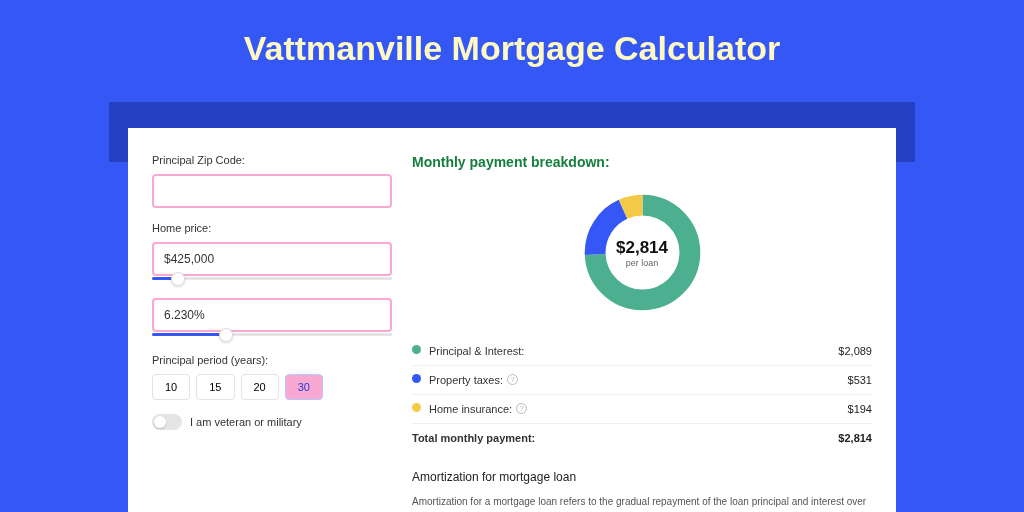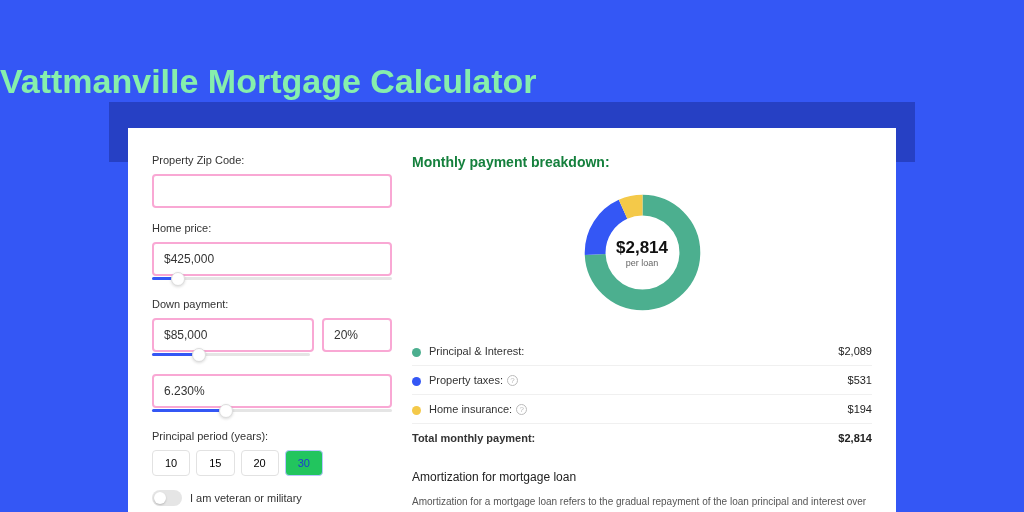--- a/index.html
+++ b/index.html
@@ -5,24 +5,25 @@
   * { box-sizing: border-box; margin: 0; padding: 0; }
   body {
     font-family: -apple-system, BlinkMacSystemFont, "Segoe UI", Arial, sans-serif;
     background: #3457f5;
     width: 1024px;
     height: 512px;
     overflow: hidden;
     position: relative;
   }
   .page-title {
-    color: #86efac;
+    color: #fef9c3;
     font-size: 34px;
     font-weight: 700;
-    padding-top: 62px;
+    text-align: center;
+    padding-top: 29px;
     padding-bottom: 20px;
     position: relative;
     z-index: 2;
   }
   .accent-bar {
     position: absolute;
     top: 102px;
     left: 109px;
     right: 109px;
     height: 60px;
@@ -95,21 +96,21 @@
   .period-row { display: flex; gap: 6px; margin-top:4px; }
   .period-btn {
     padding: 6px 12px;
     font-size: 11px;
     border: 1px solid #e2e2e2;
     border-radius: 4px;
     background: #fff;
     cursor: pointer;
   }
   .period-btn.active {
-    background: #22c55e;
+    background: #f9a8d4;
     border-color: #b8c6ff;
     color: #1f3bcf;
   }
   .toggle-row { display: flex; align-items: center; gap: 8px; margin-top: 14px; }
   .toggle {
     width: 30px; height: 16px;
     background: #e5e5e5;
     border-radius: 10px;
     position: relative;
   }
@@ -140,21 +141,21 @@
   .donut-center {
     position: absolute;
     top: 50%; left: 50%;
     transform: translate(-50%, -50%);
     text-align: center;
   }
   .donut-amount { font-size: 17px; font-weight: 800; color: #111; }
   .donut-sub { font-size: 9px; color: #666; }
   .list-row {
     display: flex;
-    align-items: flex-end;
+    align-items: flex-start;
     padding: 8px 0;
     border-bottom: 1px solid #f0f0f0;
     font-size: 11px;
   }
   .dot { width: 9px; height: 9px; border-radius: 50%; margin-right: 8px; flex-shrink:0; }
   .dot.pi { background: #4caf8f; }
   .dot.tax { background: #3457f5; }
   .dot.ins { background: #f4c949; }
   .list-label { color: #333; }
   .info-icon {
@@ -185,46 +186,34 @@
 <body>
 
 <div class="page-title">Vattmanville Mortgage Calculator</div>
 <div class="accent-bar"></div>
 
 <div class="card">
 
   <div class="left">
 
     <div class="group">
-      <div class="label">Property Zip Code:</div>
+      <div class="label">Principal Zip Code:</div>
       <input class="input" value="" style="">
     </div>
 
     <div class="group">
       <div class="label">Home price:</div>
       <input class="input" value="$425,000" style="">
       <div class="slider-wrap">
         <div class="slider-track"></div>
         <div class="slider-fill" style="width:11%"></div>
         <div class="slider-thumb" style="left:11%"></div>
       </div>
     </div>
 
-    <div class="group">
-      <div class="label">Down payment:</div>
-      <div class="row">
-        <input class="input" value="$85,000" style="">
-        <input class="input pct" value="20%" style="">
-      </div>
-      <div class="slider-wrap" style="width:158px">
-        <div class="slider-track"></div>
-        <div class="slider-fill" style="width:30%"></div>
-        <div class="slider-thumb" style="left:30%"></div>
-      </div>
-    </div>
 
     <div class="group">
       <input class="input" value="6.230%" style="">
       <div class="slider-wrap">
         <div class="slider-track"></div>
         <div class="slider-fill" style="width:31%"></div>
         <div class="slider-thumb" style="left:31%"></div>
       </div>
     </div>
 

